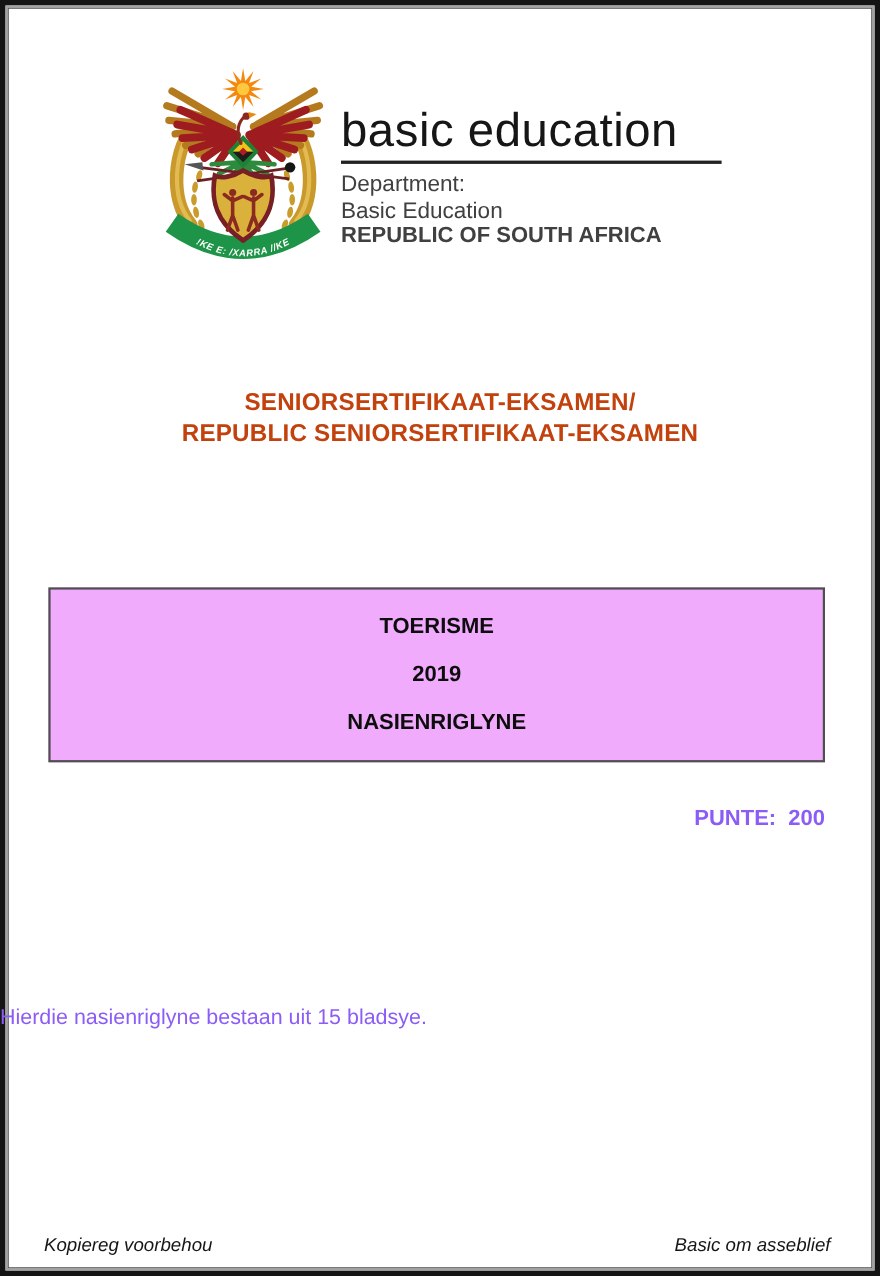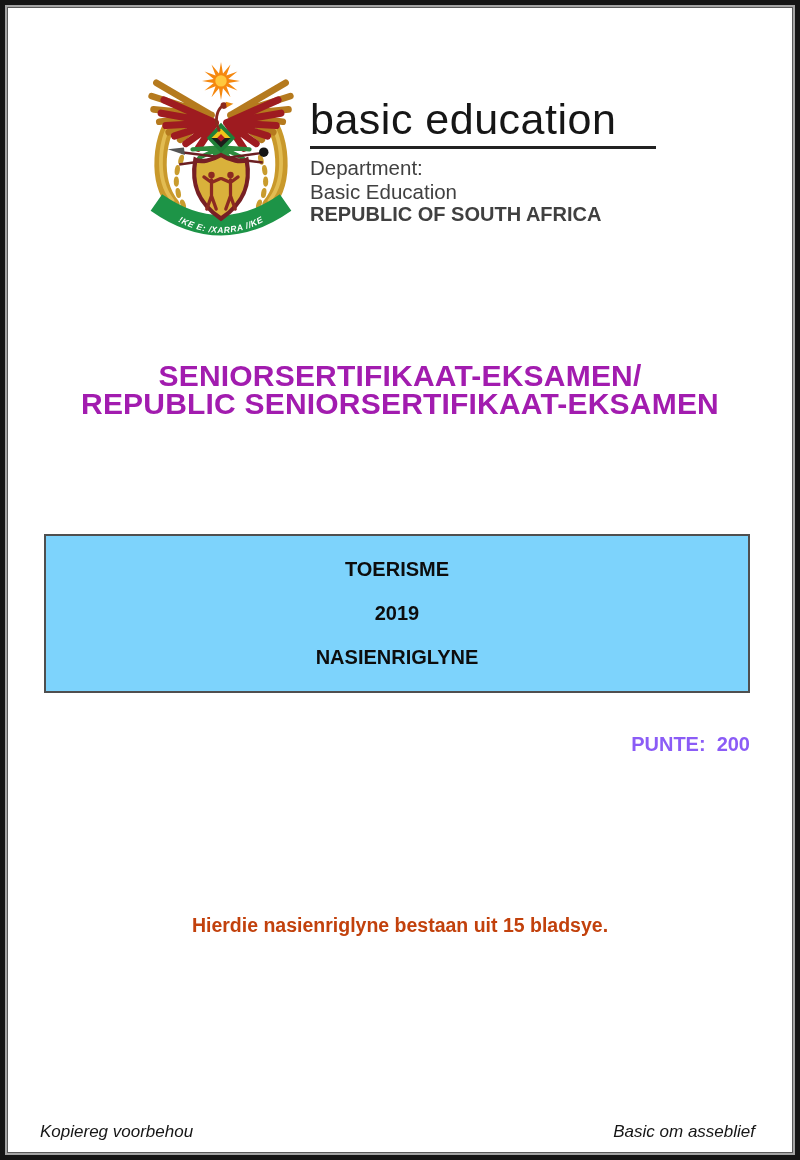--- a/index.html
+++ b/index.html
@@ -19,48 +19,48 @@
   
   .logo-svg { position:absolute; left:142px; top:60px; width:158px; height:190px; }
   .brand-block { position:absolute; left:310px; top:96px; width:360px; }
   .brand { font-size:43px; line-height:47px; letter-spacing:0.5px; color:#161616; }
   .brand-rule { width:346px; height:0; border-bottom:3px solid #222; margin-top:3px; }
   .dept-lines { margin-top:7px; font-size:20.5px; line-height:23.5px; color:#404040; }
   .dept-country { font-weight:bold; font-size:20px; }
 
   
   .exam-title {
-    position:absolute; top:362px; left:0; width:100%;
-    text-align:center; font-weight:bold; font-size:30px; line-height:28px;
-    color:#a21caf; letter-spacing:0.2px;
+    position:absolute; top:352px; left:0; width:100%;
+    text-align:center; font-weight:bold; font-size:22px; line-height:28px;
+    color:#c2410c; letter-spacing:0.2px;
   }
 
   
   .subject-box {
     position:absolute; left:44px; top:534px; width:706px; height:159px;
     box-sizing:border-box;
-    background:#7dd3fc;
+    background:#f0abfc;
     border:2px solid #4f4f4f;
     display:flex; flex-direction:column; justify-content:space-between;
     padding:23px 0 24px 0;
     text-align:center;
   }
   .subject-box .row { font-weight:bold; font-size:20px; line-height:20px; color:#0d0d0d; }
 
   
   .marks {
     position:absolute; top:733px; right:50px;
     font-weight:bold; font-size:20px; color:#8b5cf6;
   }
   .marks .marks-value { margin-left:11px; }
 
   
   .note {
     position:absolute; top:914px; left:0; width:100%;
-    text-align:center; font-weight:bold; font-size:19.5px; color:#c2410c;
+    font-weight:normal; font-size:19.5px; color:#8b5cf6;
   }
 
   
   .footer-left, .footer-right {
     position:absolute; top:1122px;
     font-style:italic; font-size:17px; color:#161616;
   }
   .footer-left { left:40px; }
   .footer-right { right:45px; }
 </style>

